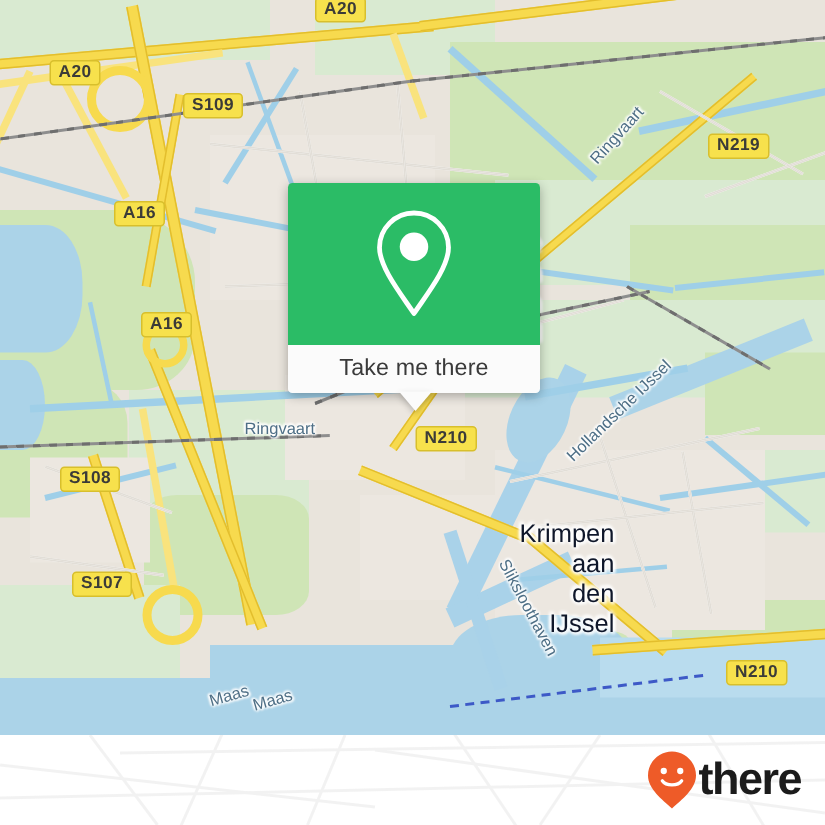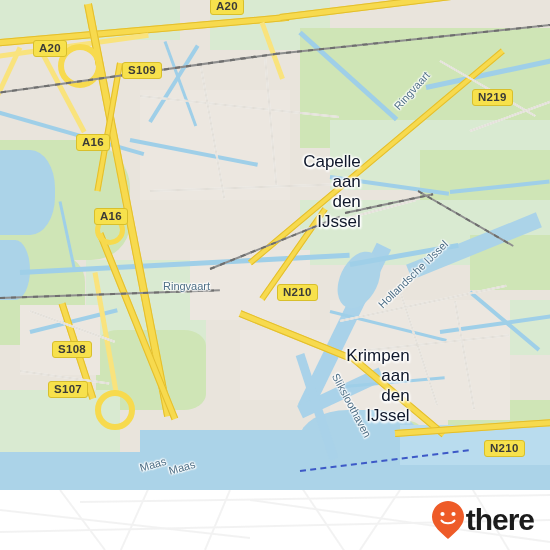--- a/index.html
+++ b/index.html
@@ -261,29 +261,41 @@
 IJssel</div>
         <div class="city" style="left: 378px; top: 346px; transform: translateX(-50%);">Krimpen
 aan
 den
 IJssel</div>
         <div class="shield" style="left: 210px; top: -2px;">A20</div>
         <div class="shield" style="left: 33px; top: 40px;">A20</div>
         <div class="shield" style="left: 122px; top: 62px;">S109</div>
         <div class="shield" style="left: 76px; top: 134px;">A16</div>
         <div class="shield" style="left: 94px; top: 208px;">A16</div>
-        <div class="shield" style="left: 52px; top: 311px; margin-top: 30px;">S108</div>
+        <div class="shield" style="left: 40px; top: 311px;">S108</div>
         <div class="shield" style="left: 48px; top: 381px;">S107</div>
         <div class="shield" style="left: 472px; top: 89px;">N219</div>
         <div class="shield" style="left: 277px; top: 284px;">N210</div>
         <div class="shield" style="left: 484px; top: 440px;">N210</div>
       </div>
 
   </div>
 
+  <div id="card">
+    <div id="card-top" style="background: rgb(43, 188, 102);">
+      <svg width="58" height="76" viewBox="0 0 58 76">
+        <path d="M29 4 C16.3 4 6 14.3 6 27 C6 40.5 21 59 29 71 C37 59 52 40.5 52 27 C52 14.3 41.7 4 29 4 Z" fill="none" stroke="#ffffff" stroke-width="3.2" stroke-linejoin="round"></path>
+        <circle cx="29" cy="26.5" r="9.5" fill="#ffffff"></circle>
+      </svg>
+    </div>
+    <div id="card-bottom">
+      <span id="cta-label">Take me there</span>
+    </div>
+    <div id="card-tip"></div>
+  </div>
 
   <div id="footer">
     <svg id="footer-wm" viewBox="0 0 550 60">
       <g stroke="#e9e9e9" stroke-width="2" fill="none">
         <path d="M60 0 L105 60"></path>
           <path d="M150 -5 L120 62"></path>
           <path d="M230 0 L205 60"></path>
         <path d="M300 -5 L345 62"></path>
           <path d="M400 0 L360 60"></path>
           <path d="M470 -5 L510 62"></path>

